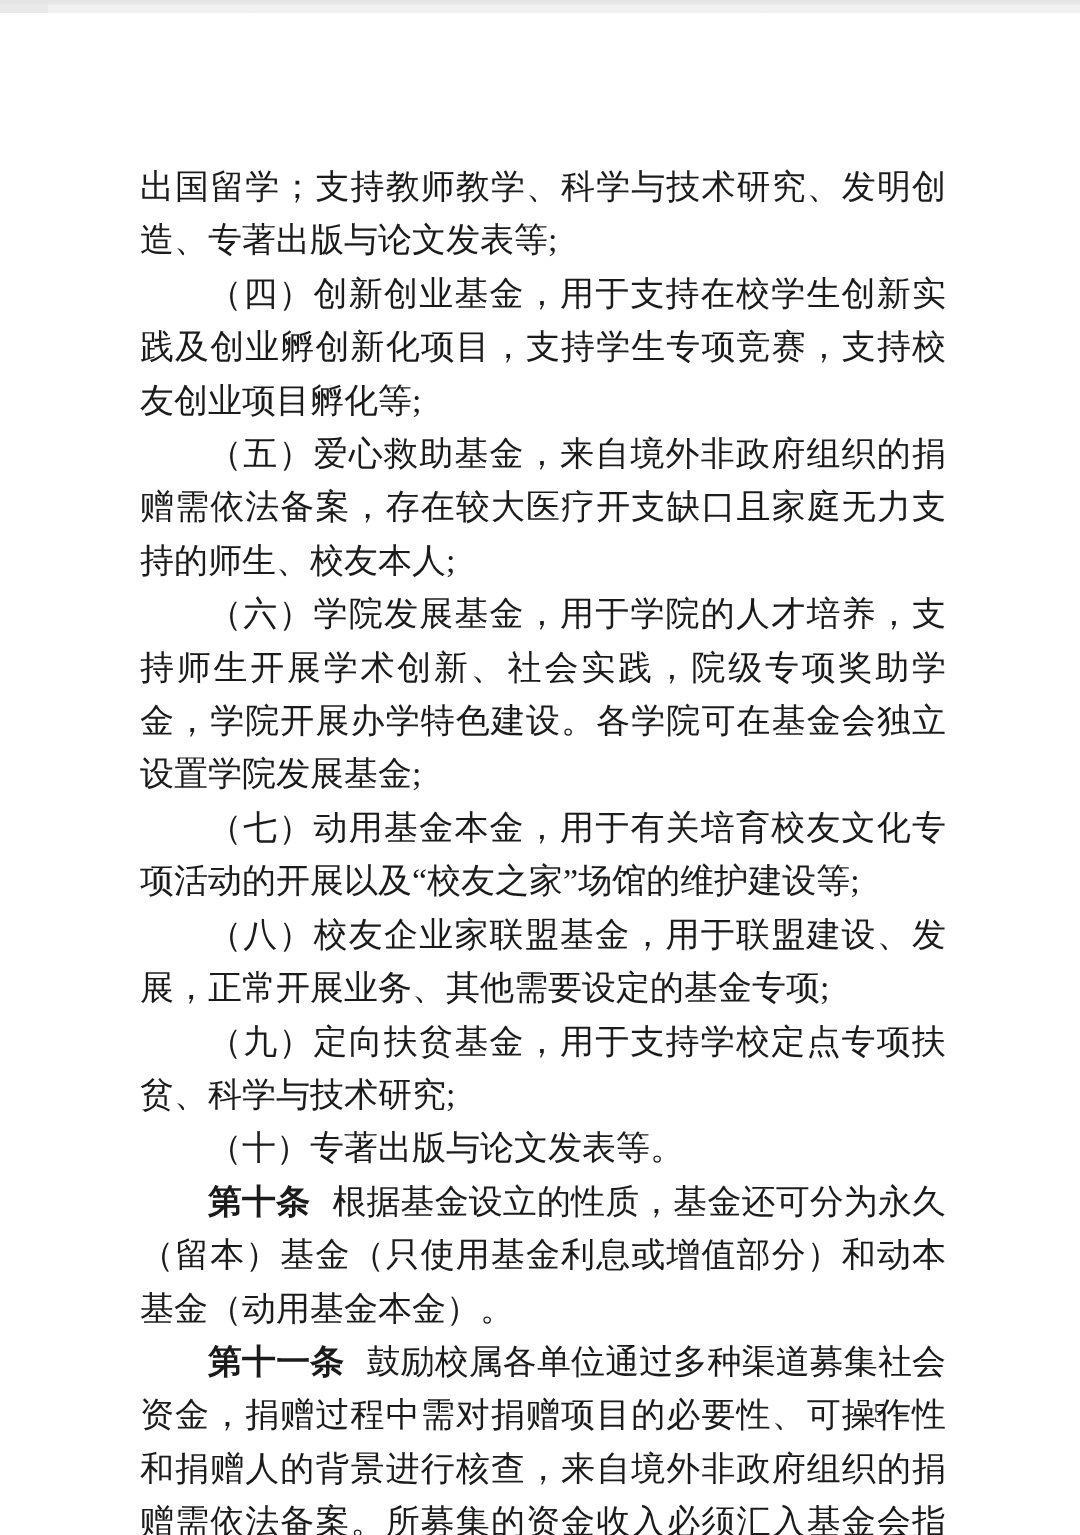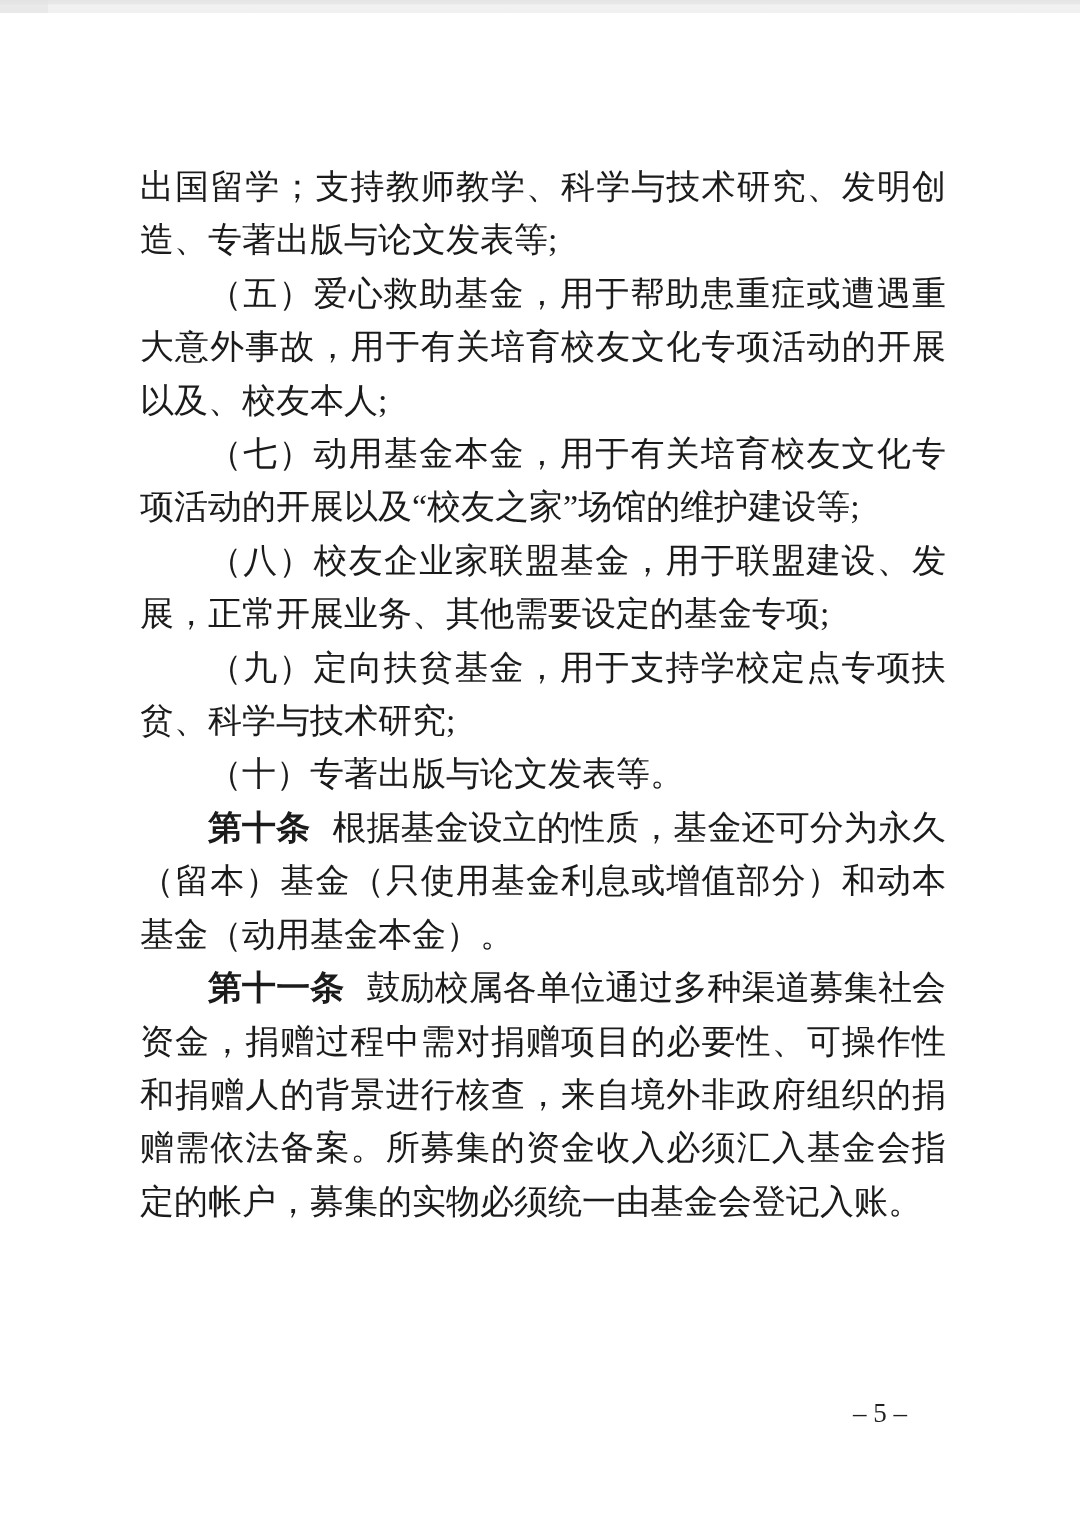--- a/index.html
+++ b/index.html
@@ -61,21 +61,23 @@
 </style>
 </head>
 <body>
 
 <div class="top-strip">
   <div class="strip-notch"></div>
 </div>
 
 <div class="doc-body">
     <p class="para">出国留学；支持教师教学、科学与技术研究、发明创造、专著出版与论文发表等;</p>
-    <p class="para indent">（五）爱心救助基金，用于帮助患重症或遭遇重大意外事故，用于有关培育校友文化专项活动的开展以及、校友本人;</p>
+    <p class="para indent">（四）创新创业基金，用于支持在校学生创新实践及创业孵创新化项目，支持学生专项竞赛，支持校友创业项目孵化等;</p>
+    <p class="para indent">（五）爱心救助基金，来自境外非政府组织的捐赠需依法备案，存在较大医疗开支缺口且家庭无力支持的师生、校友本人;</p>
+    <p class="para indent">（六）学院发展基金，用于学院的人才培养，支持师生开展学术创新、社会实践，院级专项奖助学金，学院开展办学特色建设。各学院可在基金会独立设置学院发展基金;</p>
     <p class="para indent">（七）动用基金本金，用于有关培育校友文化专项活动的开展以及“校友之家”场馆的维护建设等;</p>
     <p class="para indent">（八）校友企业家联盟基金，用于联盟建设、发展，正常开展业务、其他需要设定的基金专项;</p>
     <p class="para indent">（九）定向扶贫基金，用于支持学校定点专项扶贫、科学与技术研究;</p>
     <p class="para indent">（十）专著出版与论文发表等。</p>
     <p class="para indent"><span class="lead">第十条</span>根据基金设立的性质，基金还可分为永久（留本）基金（只使用基金利息或增值部分）和动本基金（动用基金本金）。</p>
     <p class="para indent"><span class="lead">第十一条</span>鼓励校属各单位通过多种渠道募集社会资金，捐赠过程中需对捐赠项目的必要性、可操作性和捐赠人的背景进行核查，来自境外非政府组织的捐赠需依法备案。所募集的资金收入必须汇入基金会指定的帐户，募集的实物必须统一由基金会登记入账。</p>
   </div>
 
 <div class="page-number">– 5 –</div>
 

